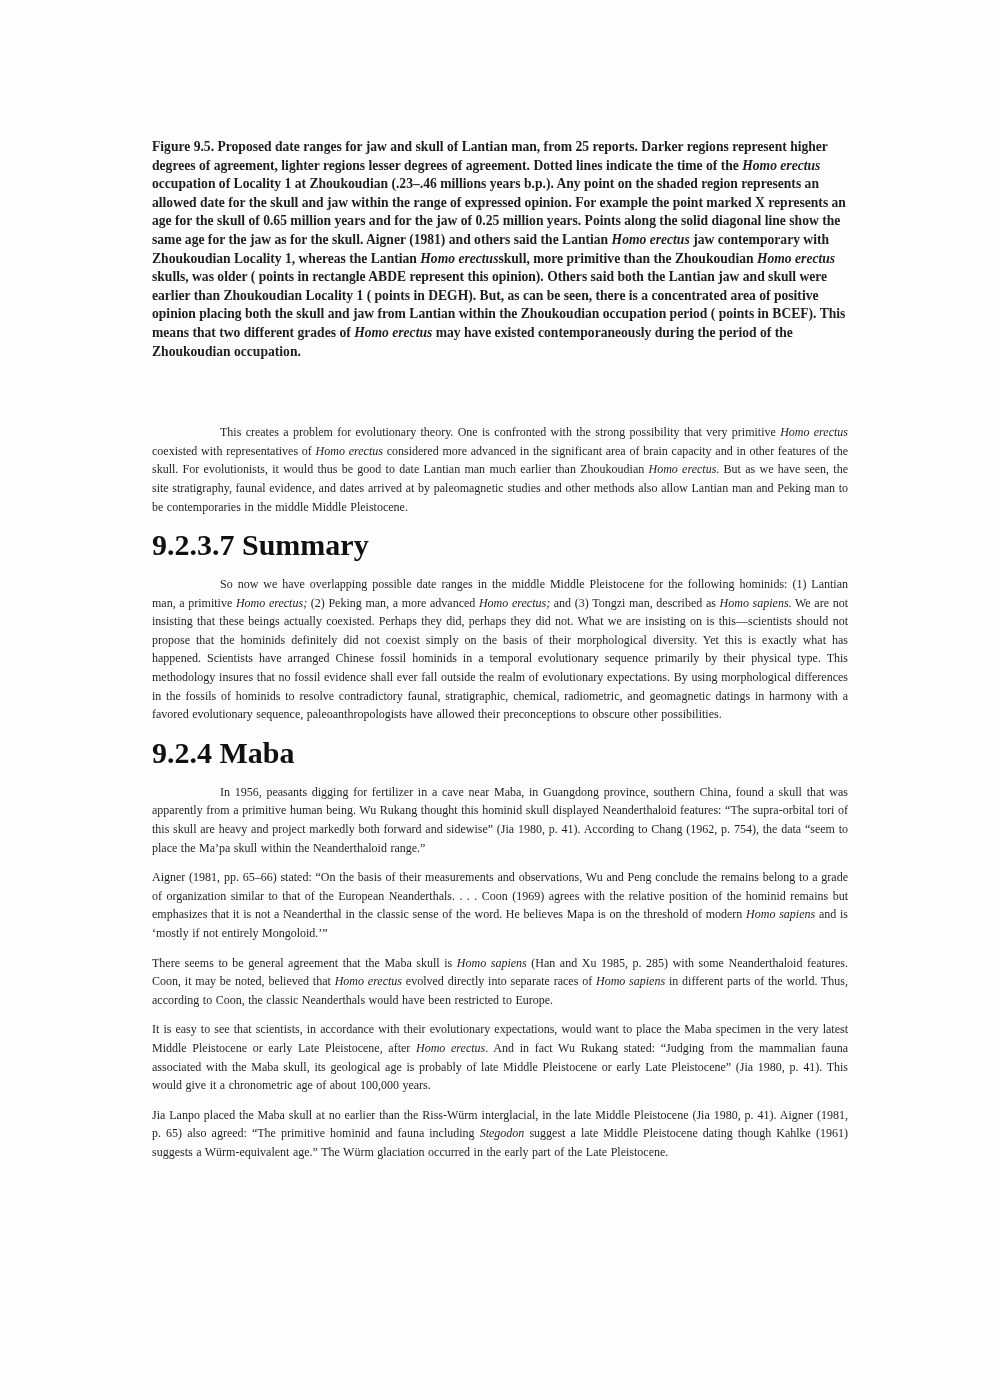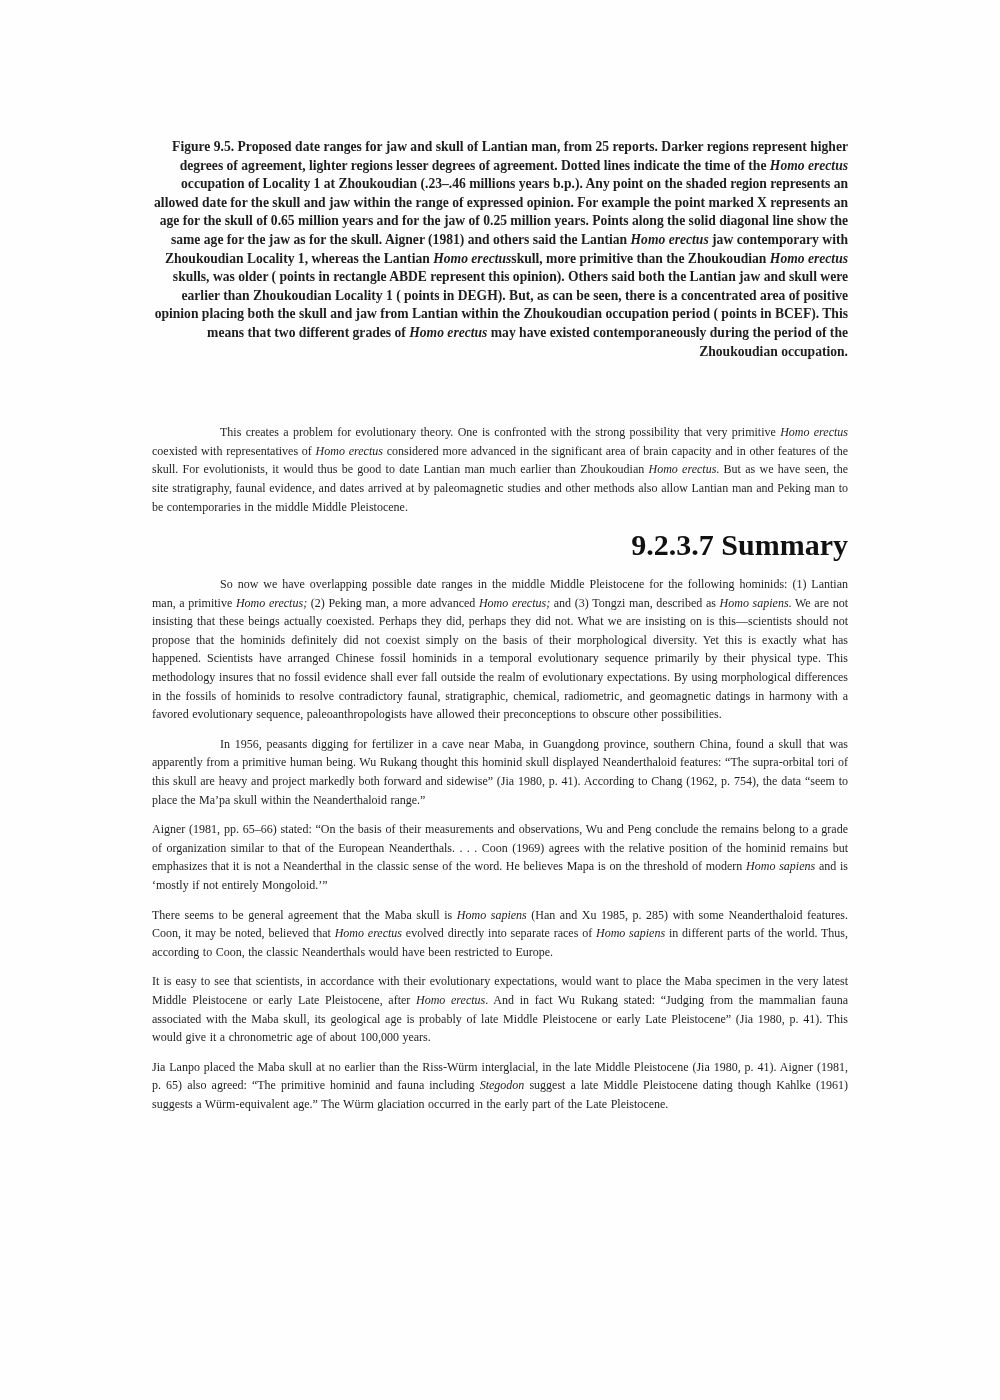--- a/index.html
+++ b/index.html
@@ -10,35 +10,35 @@
     margin: 0 auto;
     background: #fefefe;
     box-sizing: border-box;
     padding: 138px 152px 0 152px;
     font-family: "Liberation Serif", serif;
     color: #1e1e1e;
     overflow: hidden;
   }
   .caption {
     font-weight: bold;
-    text-align: right;
+    text-align: left;
     font-size: 13.6px;
     line-height: 18.6px;
     margin: 0 0 62px 0;
   }
   .para {
     text-align: justify;
     font-size: 12px;
     line-height: 18.6px;
     margin: 0 0 11px 0;
     word-spacing: 0.5px;
   }
   .para.indent { text-indent: 68px; }
   .section-heading {
-    text-align: right;
+    text-align: left;
     font-weight: bold;
     font-size: 30px;
     line-height: 36px;
     margin: 8px 0 12px 0;
     font-family: "Liberation Serif", serif;
     color: #111111;
   }
   i { font-style: italic; }
 </style>
 </head>
@@ -47,20 +47,21 @@
 <div class="page">
 
   <div class="caption"><span>Figure 9.5. Proposed date ranges for jaw and skull of Lantian man, from 25 reports. Darker regions represent higher degrees of agreement, lighter regions lesser degrees of agreement. Dotted lines indicate the time of the </span><i>Homo erectus</i><span> occupation of Locality 1 at Zhoukoudian (.23–.46 millions years b.p.). Any point on the shaded region represents an allowed date for the skull and jaw within the range of expressed opinion. For example the point marked X represents an age for the skull of 0.65 million years and for the jaw of 0.25 million years. Points along the solid diagonal line show the same age for the jaw as for the skull. Aigner (1981) and others said the Lantian </span><i>Homo erectus</i><span> jaw contemporary with Zhoukoudian Locality 1, whereas the Lantian </span><i>Homo erectus</i><span>skull, more primitive than the Zhoukoudian </span><i>Homo erectus</i><span> skulls, was older ( points in rectangle ABDE represent this opinion). Others said both the Lantian jaw and skull were earlier than Zhoukoudian Locality 1 ( points in DEGH). But, as can be seen, there is a concentrated area of positive opinion placing both the skull and jaw from Lantian within the Zhoukoudian occupation period ( points in BCEF). This means that two different grades of </span><i>Homo erectus</i><span> may have existed contemporaneously during the period of the Zhoukoudian occupation.</span></div>
 
   <div class="para indent"><span>This creates a problem for evolutionary theory. One is confronted with the strong possibility that very primitive </span><i>Homo erectus</i><span> coexisted with representatives of </span><i>Homo erectus</i><span> considered more advanced in the significant area of brain capacity and in other features of the skull. For evolutionists, it would thus be good to date Lantian man much earlier than Zhoukoudian </span><i>Homo erectus</i><span>. But as we have seen, the site stratigraphy, faunal evidence, and dates arrived at by paleomagnetic studies and other methods also allow Lantian man and Peking man to be contemporaries in the middle Middle Pleistocene.</span></div>
 
   <div class="section-heading">9.2.3.7 Summary</div>
 
   <div class="para indent"><span>So now we have overlapping possible date ranges in the middle Middle Pleistocene for the following hominids: (1) Lantian man, a primitive </span><i>Homo erectus;</i><span> (2) Peking man, a more advanced </span><i>Homo erectus;</i><span> and (3) Tongzi man, described as </span><i>Homo sapiens</i><span>. We are not insisting that these beings actually coexisted. Perhaps they did, perhaps they did not. What we are insisting on is this—scientists should not propose that the hominids definitely did not coexist simply on the basis of their morphological diversity. Yet this is exactly what has happened. Scientists have arranged Chinese fossil hominids in a temporal evolutionary sequence primarily by their physical type. This methodology insures that no fossil evidence shall ever fall outside the realm of evolutionary expectations. By using morphological differences in the fossils of hominids to resolve contradictory faunal, stratigraphic, chemical, radiometric, and geomagnetic datings in harmony with a favored evolutionary sequence, paleoanthropologists have allowed their preconceptions to obscure other possibilities.</span></div>
 
+  <div class="section-heading">9.2.4 Maba</div>
 
   <div class="para indent"><span>In 1956, peasants digging for fertilizer in a cave near Maba, in Guangdong province, southern China, found a skull that was apparently from a primitive human being. Wu Rukang thought this hominid skull displayed Neanderthaloid features: “The supra-orbital tori of this skull are heavy and project markedly both forward and sidewise” (Jia 1980, p. 41). According to Chang (1962, p. 754), the data “seem to place the Ma’pa skull within the Neanderthaloid range.”</span></div>
 
   <div class="para"><span>Aigner (1981, pp. 65–66) stated: “On the basis of their measurements and observations, Wu and Peng conclude the remains belong to a grade of organization similar to that of the European Neanderthals. . . . Coon (1969) agrees with the relative position of the hominid remains but emphasizes that it is not a Neanderthal in the classic sense of the word. He believes Mapa is on the threshold of modern </span><i>Homo sapiens</i><span> and is ‘mostly if not entirely Mongoloid.’”</span></div>
 
   <div class="para"><span>There seems to be general agreement that the Maba skull is </span><i>Homo sapiens</i><span> (Han and Xu 1985, p. 285) with some Neanderthaloid features. Coon, it may be noted, believed that </span><i>Homo erectus</i><span> evolved directly into separate races of </span><i>Homo sapiens</i><span> in different parts of the world. Thus, according to Coon, the classic Neanderthals would have been restricted to Europe.</span></div>
 
   <div class="para"><span>It is easy to see that scientists, in accordance with their evolutionary expectations, would want to place the Maba specimen in the very latest Middle Pleistocene or early Late Pleistocene, after </span><i>Homo erectus</i><span>. And in fact Wu Rukang stated: “Judging from the mammalian fauna associated with the Maba skull, its geological age is probably of late Middle Pleistocene or early Late Pleistocene” (Jia 1980, p. 41). This would give it a chronometric age of about 100,000 years.</span></div>
 
   <div class="para"><span>Jia Lanpo placed the Maba skull at no earlier than the Riss-Würm interglacial, in the late Middle Pleistocene (Jia 1980, p. 41). Aigner (1981, p. 65) also agreed: “The primitive hominid and fauna including </span><i>Stegodon</i><span> suggest a late Middle Pleistocene dating though Kahlke (1961) suggests a Würm-equivalent age.” The Würm glaciation occurred in the early part of the Late Pleistocene.</span></div>

